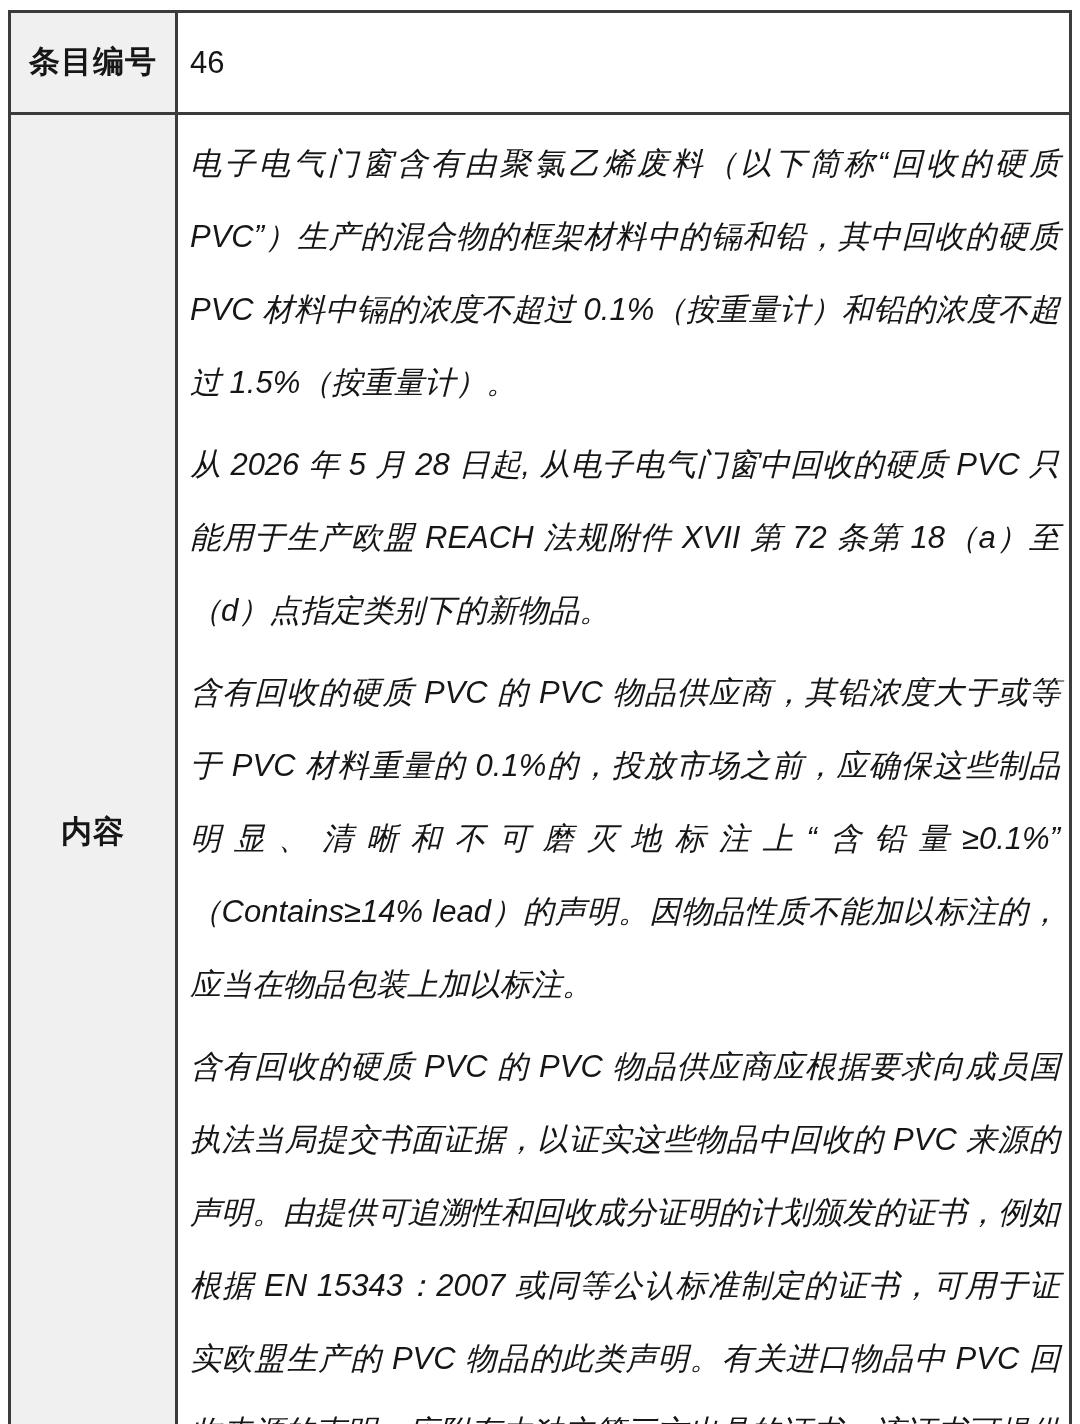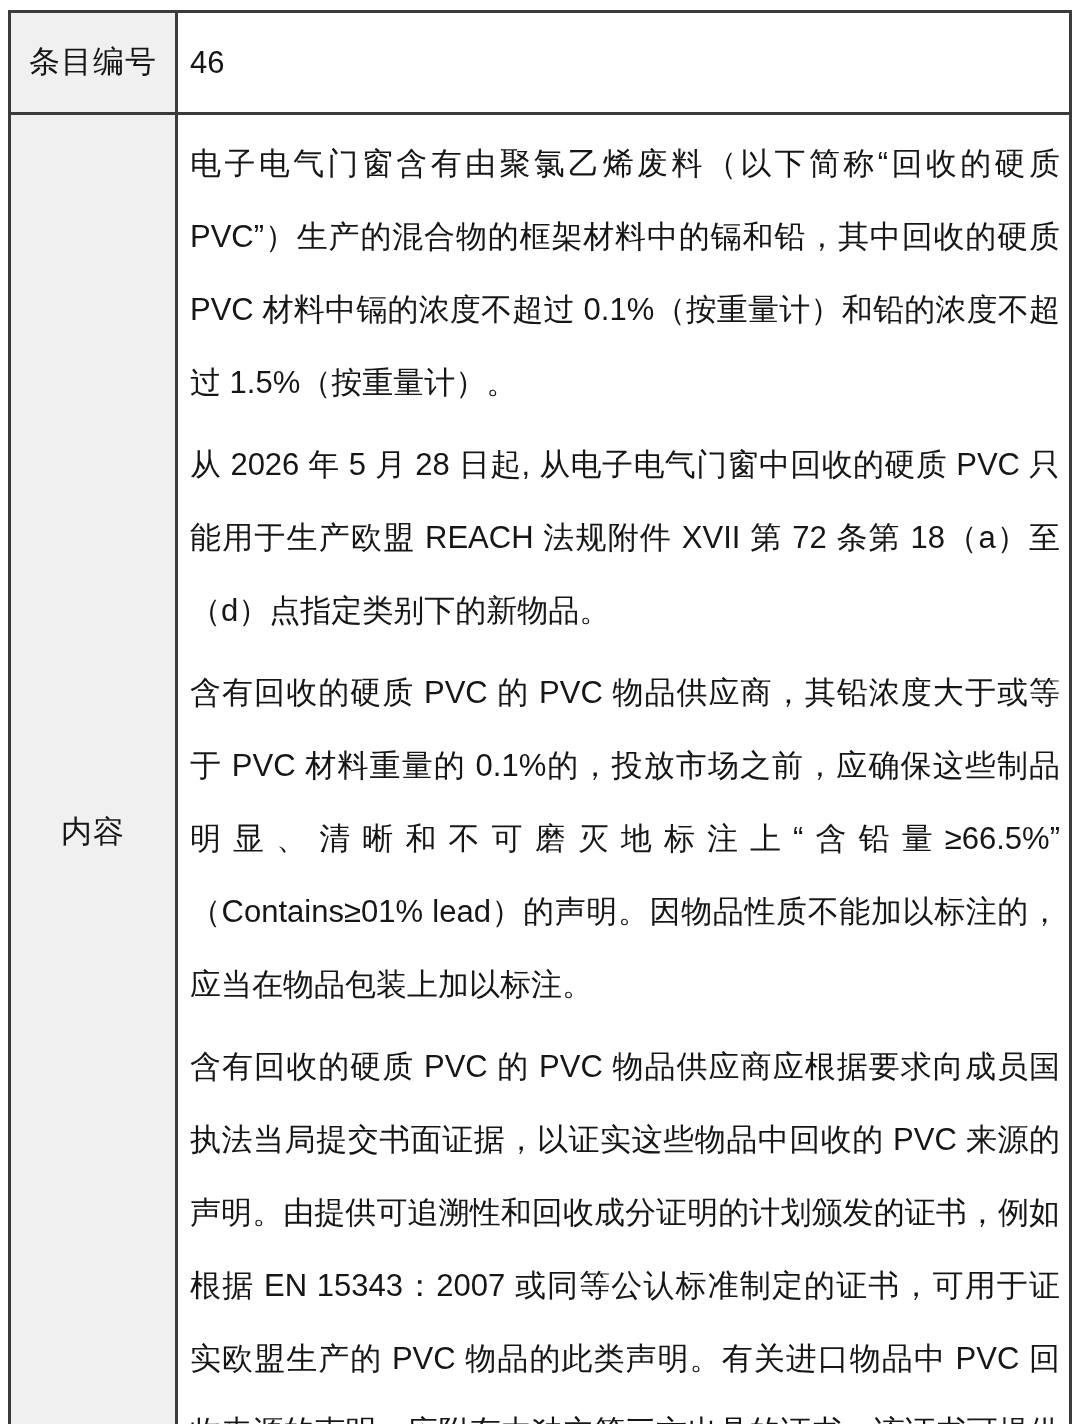--- a/index.html
+++ b/index.html
@@ -22,21 +22,21 @@
     table-layout: fixed;
     width: 1064px;
     margin: 10px 0 0 8px;
   }
   table.doc-table td {
     border: 3px solid #3b3b3b;
   }
   col.label-col   { width: 167px; }
   .label-cell {
     background: #f0f0f0;
-    font-weight: 400;
+    font-weight: 700;
     font-size: 31px;
     text-align: center;
     vertical-align: middle;
     letter-spacing: 1px;
     line-height: 1.3;
   }
   .value-cell {
     background: #ffffff;
     font-size: 31px;
     padding: 0 9px 0 12px;
@@ -48,20 +48,21 @@
   tr.row-content { height: 1198px; }
   .content-cell {
     vertical-align: top;
     padding-top: 12px;
   }
   .content-cell p.para {
     margin: 0 0 9px 0;
     line-height: 73px;
     text-align: justify;
     font-size: 31px;
+    font-style: italic;
   }
 </style>
 </head>
 <body>
 
 <div class="page">
   <table class="doc-table">
     <colgroup>
       <col class="label-col">
       <col>
@@ -69,20 +70,20 @@
     <tbody>
         <tr class="row-entry">
       <td class="label-cell">条目编号</td>
       <td class="value-cell">46</td>
     </tr>
     <tr class="row-content">
       <td class="label-cell">内容</td>
       <td class="value-cell content-cell">
         <p class="para">电子电气门窗含有由聚氯乙烯废料（以下简称“回收的硬质 PVC”）生产的混合物的框架材料中的镉和铅，其中回收的硬质 PVC 材料中镉的浓度不超过 0.1%（按重量计）和铅的浓度不超过 1.5%（按重量计）。</p>
         <p class="para">从 2026 年 5 月 28 日起, 从电子电气门窗中回收的硬质 PVC 只能用于生产欧盟 REACH 法规附件 XVII 第 72 条第 18（a）至（d）点指定类别下的新物品。</p>
-        <p class="para">含有回收的硬质 PVC 的 PVC 物品供应商，其铅浓度大于或等于 PVC 材料重量的 0.1%的，投放市场之前，应确保这些制品明显、清晰和不可磨灭地标注上“含铅量≥66.5%” （Contains≥01% lead）的声明。因物品性质不能加以标注的，应当在物品包装上加以标注。</p>
+        <p class="para">含有回收的硬质 PVC 的 PVC 物品供应商，其铅浓度大于或等于 PVC 材料重量的 0.1%的，投放市场之前，应确保这些制品明显、清晰和不可磨灭地标注上“含铅量≥0.1%” （Contains≥14% lead）的声明。因物品性质不能加以标注的，应当在物品包装上加以标注。</p>
         <p class="para">含有回收的硬质 PVC 的 PVC 物品供应商应根据要求向成员国执法当局提交书面证据，以证实这些物品中回收的 PVC 来源的声明。由提供可追溯性和回收成分证明的计划颁发的证书，例如根据 EN 15343：2007 或同等公认标准制定的证书，可用于证实欧盟生产的 PVC 物品的此类声明。有关进口物品中 PVC 回收来源的声明，应附有由独立第三方出具的证书，该证书可提供可追溯性和回收成分的同等证明。</p>
       </td>
     </tr>
 
   </tbody>
     </table>
 </div>
 
 </body></html>

